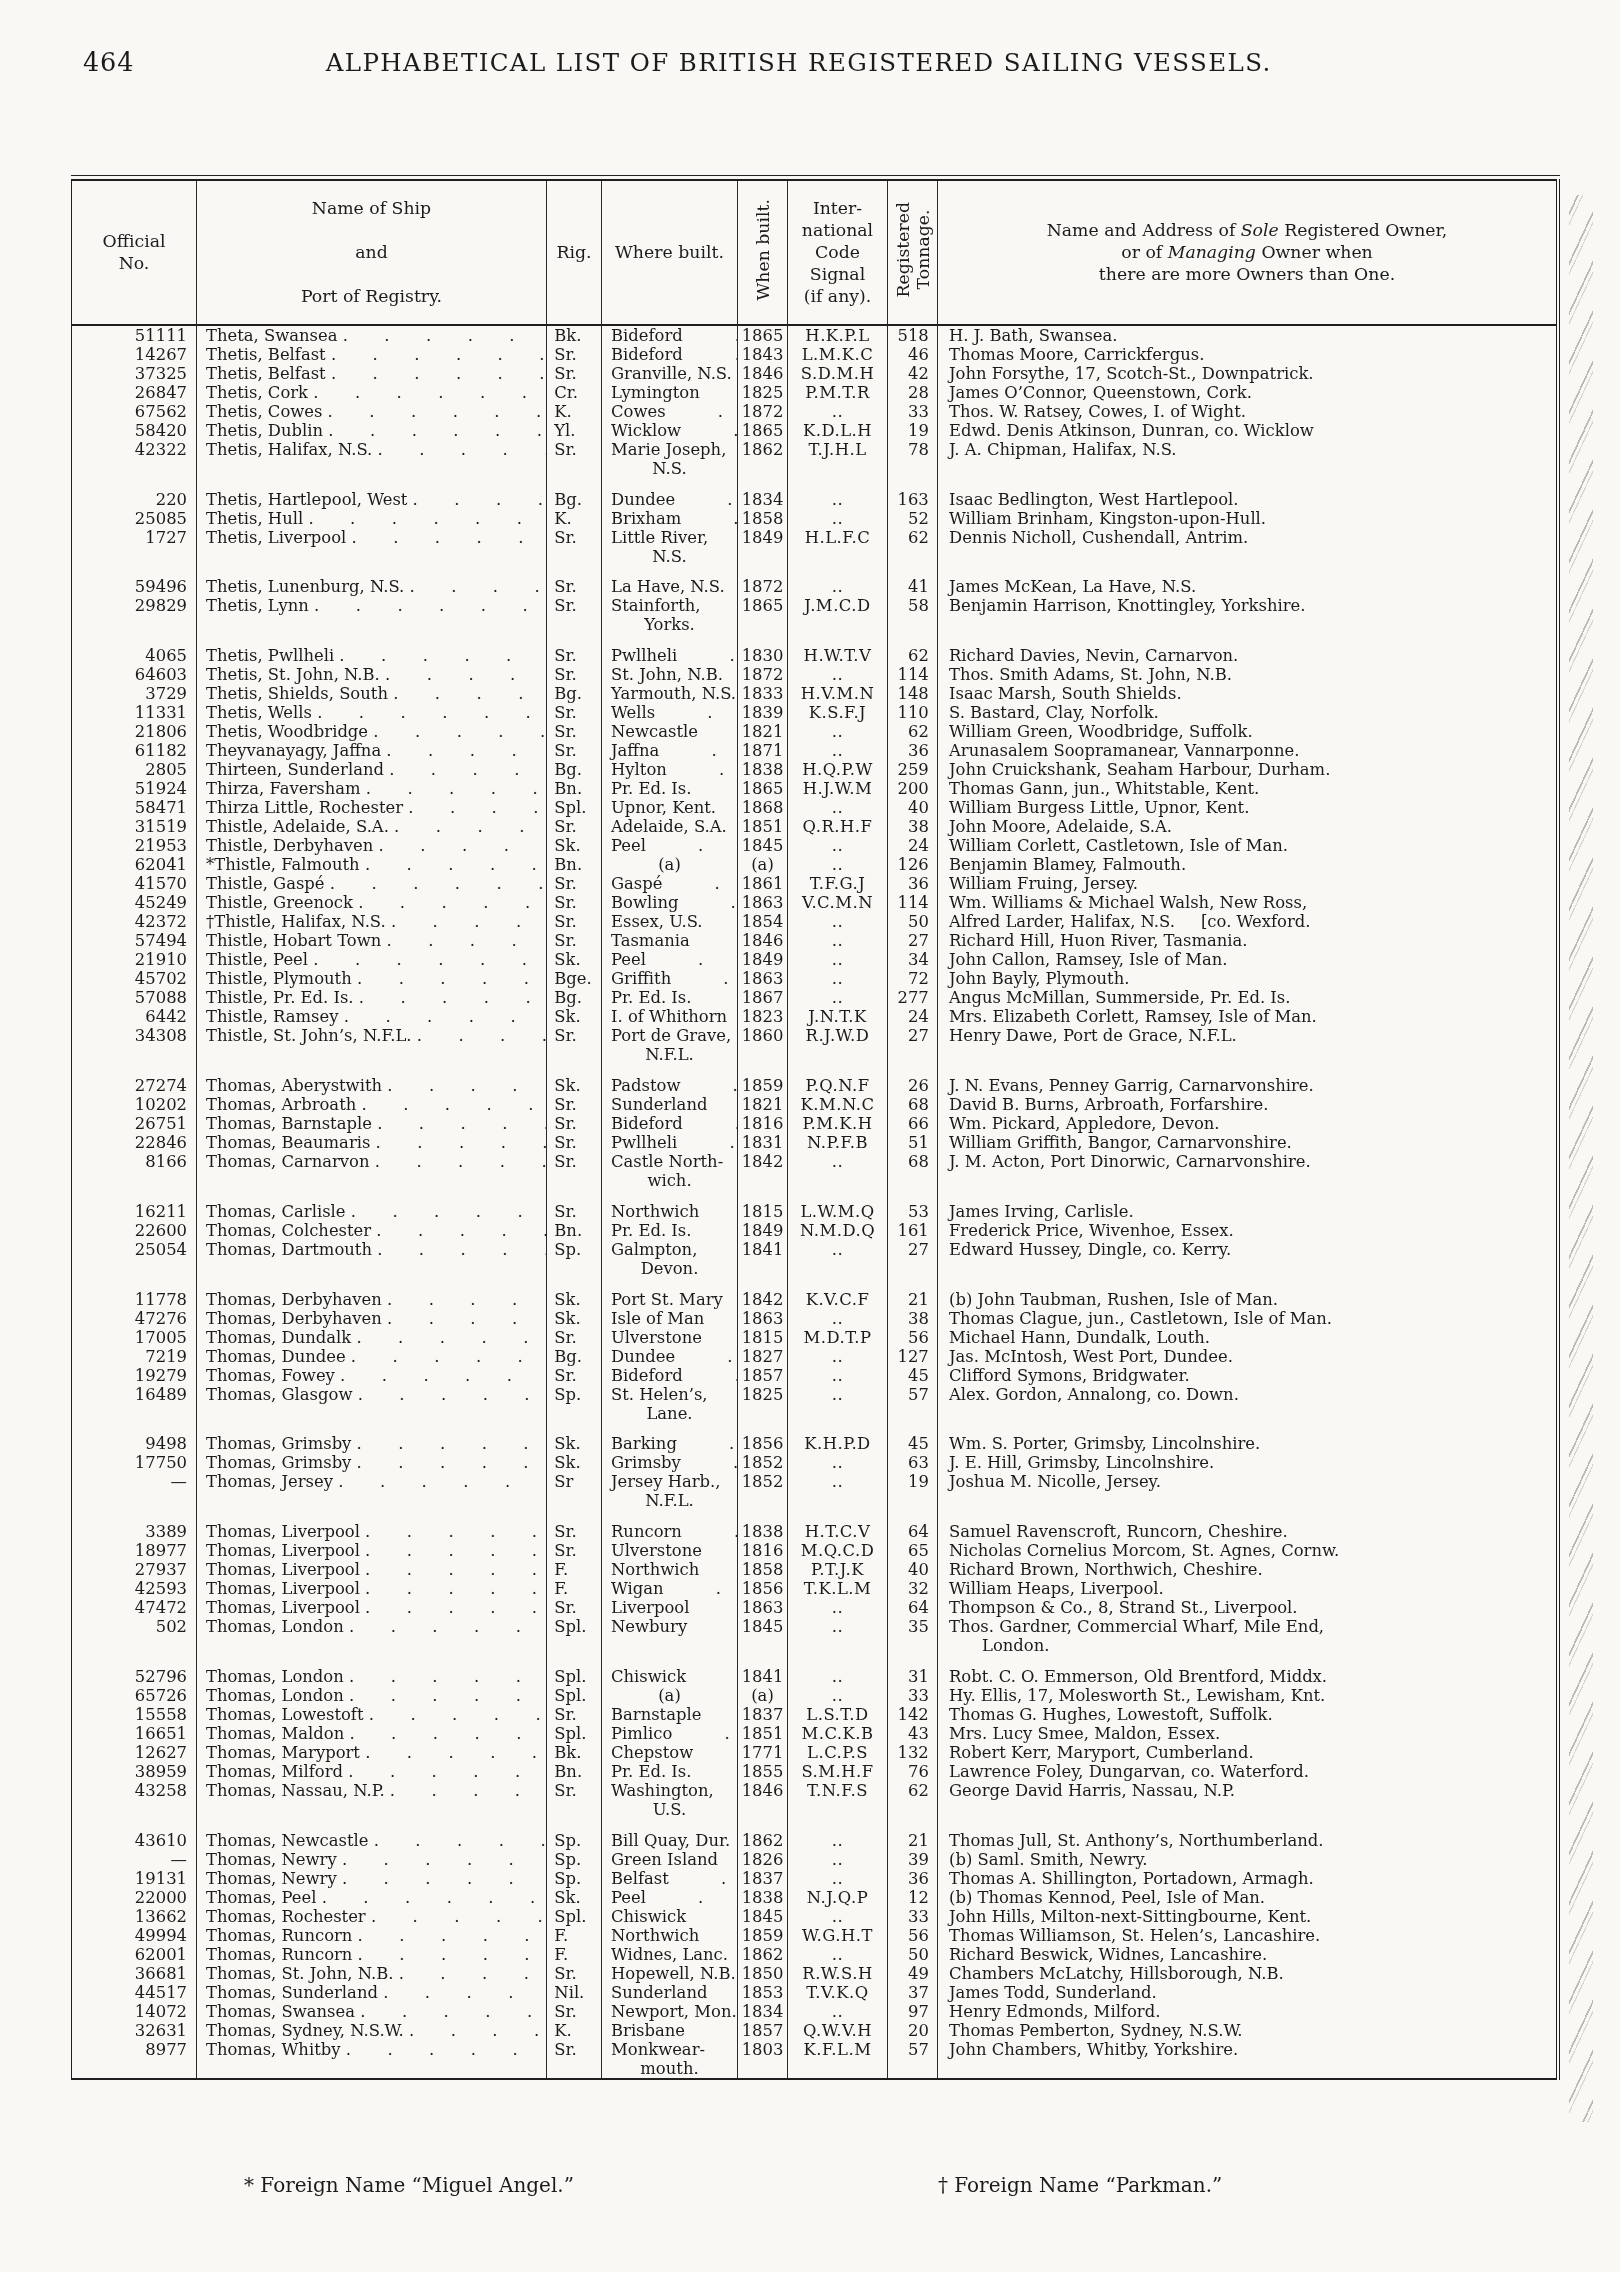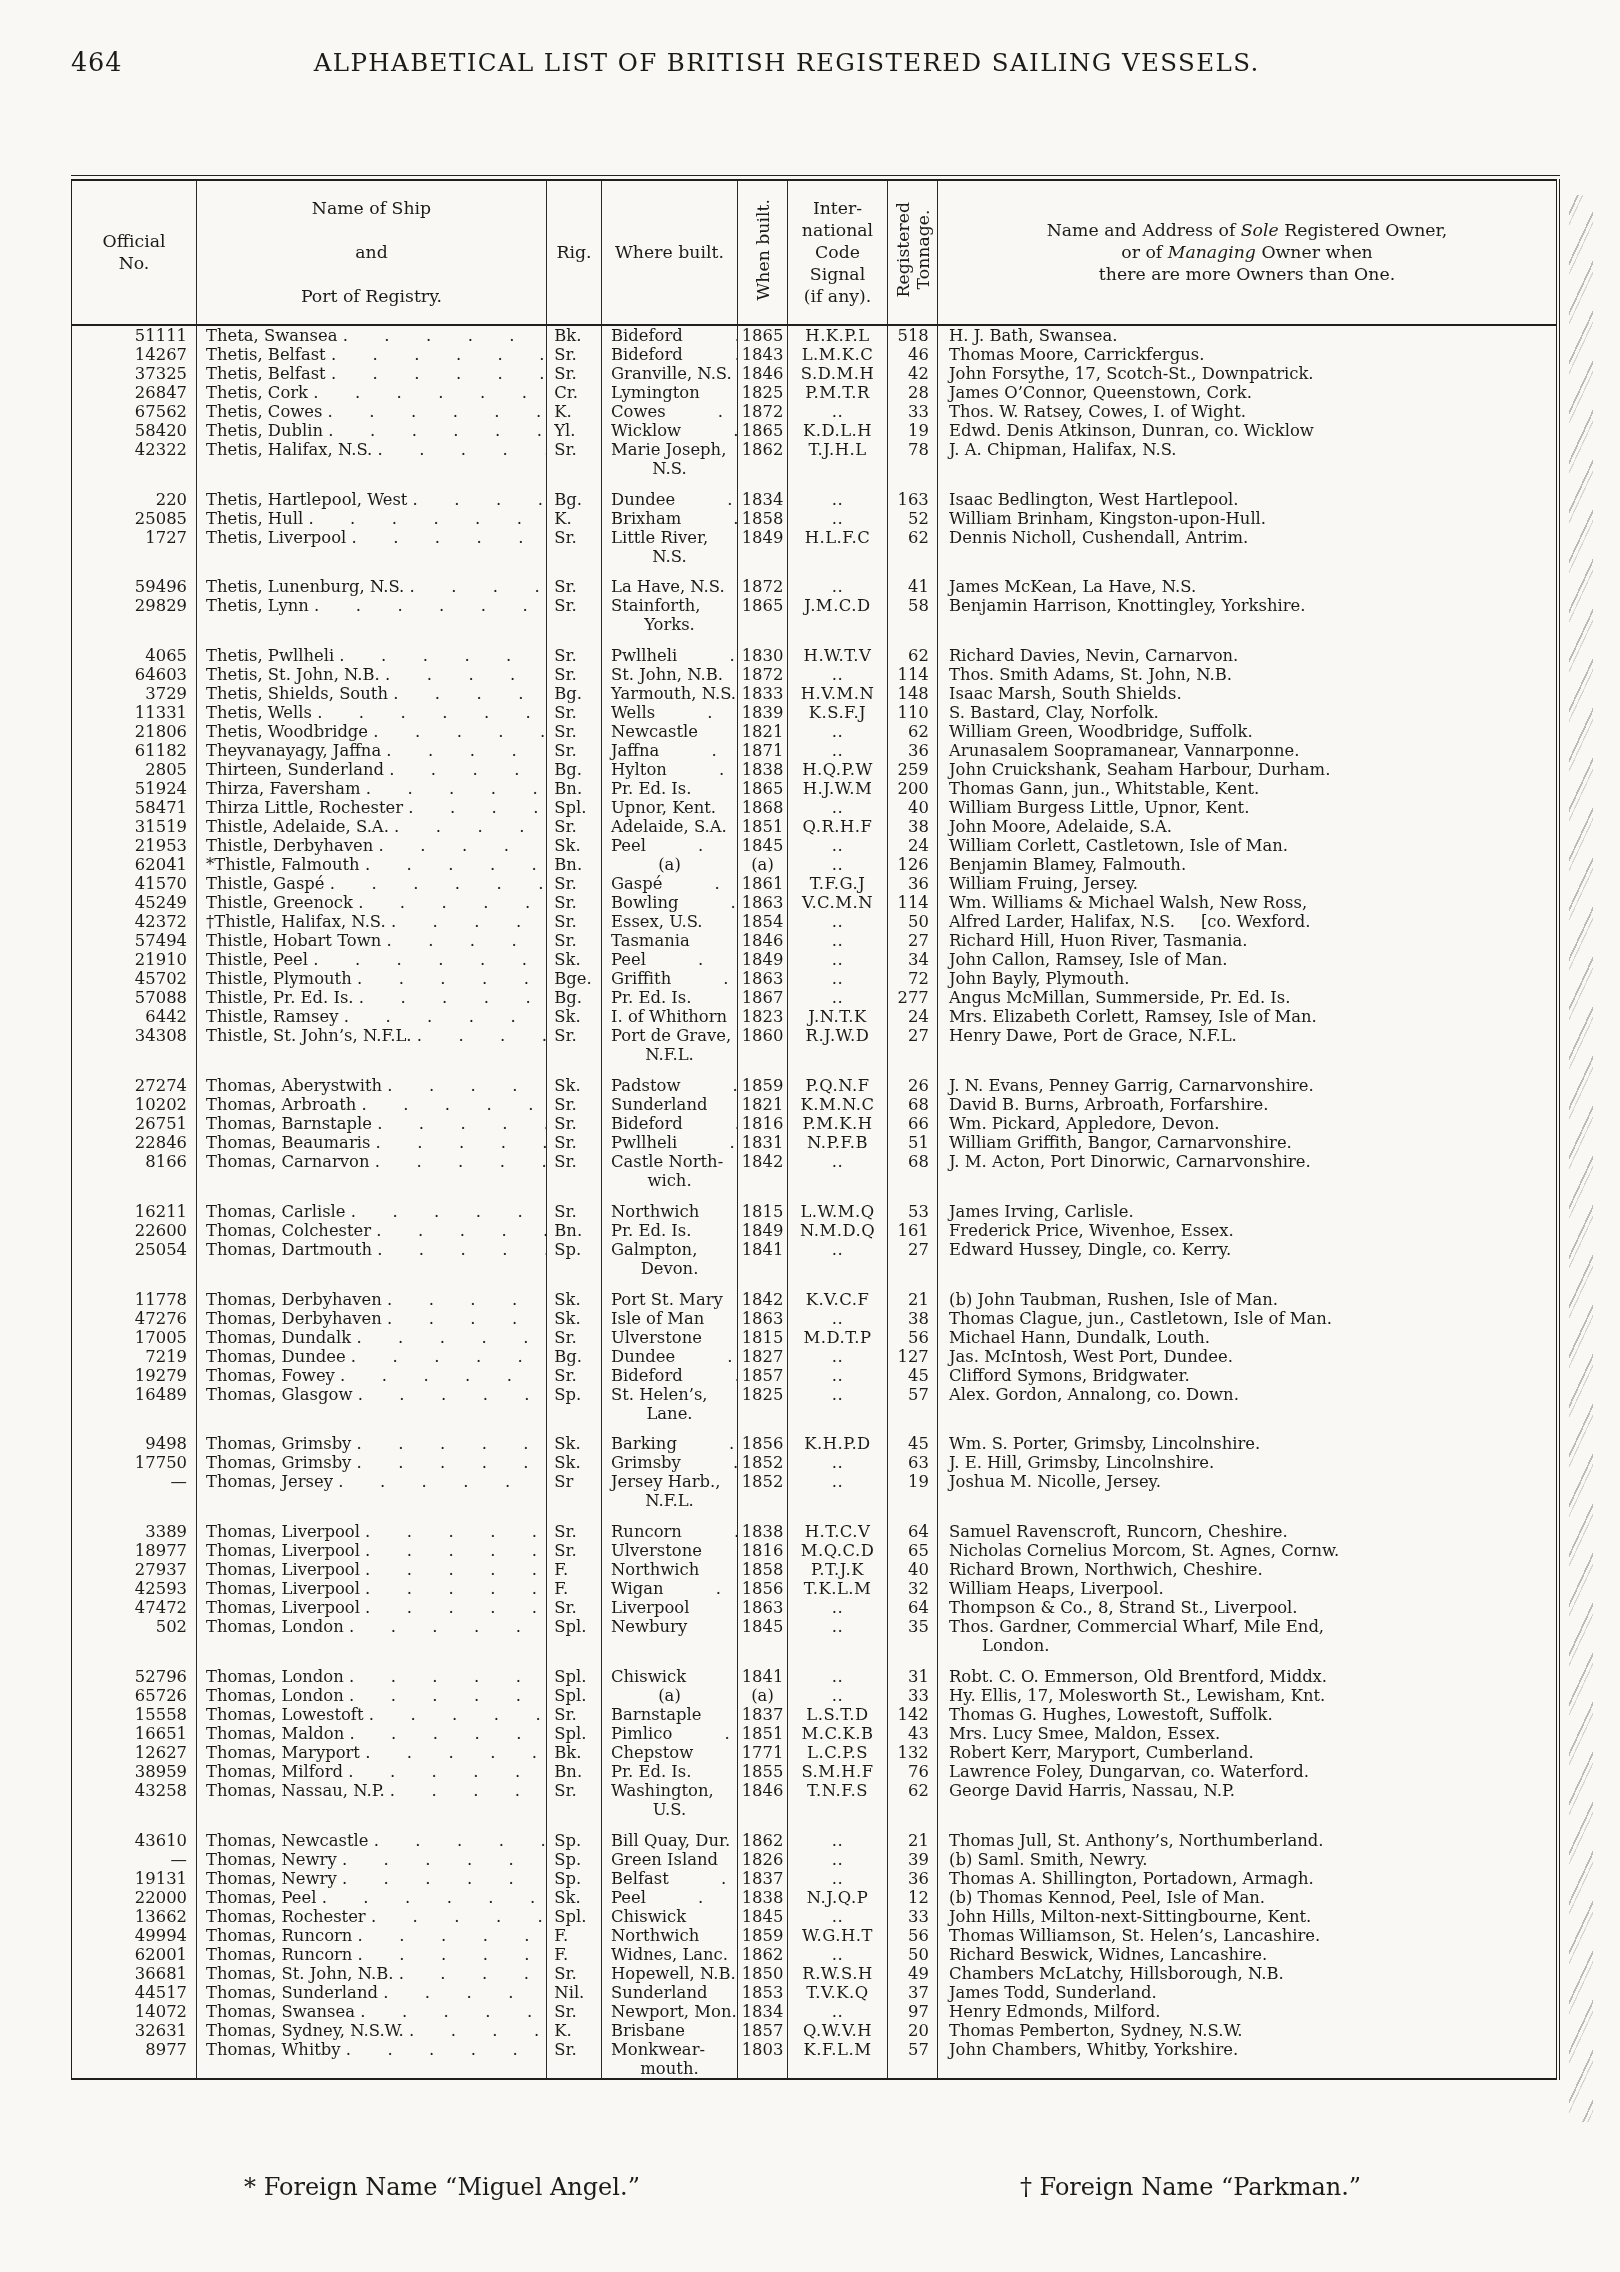--- a/index.html
+++ b/index.html
@@ -3,21 +3,21 @@
 <meta charset="utf-8">
 <style>
   html,body{margin:0;padding:0;}
   body{
     width:1620px;height:2273px;position:relative;overflow:hidden;
     background:#f9f8f4;color:#1b1b1b;
     font-family:"DejaVu Serif","Liberation Serif",serif;
     -webkit-font-smoothing:antialiased;
   }
   
-  .pagehead{position:absolute;top:47px;left:71px;width:1489px;display:flex;align-items:baseline;}
+  .pagehead{position:absolute;top:47px;left:83px;width:1489px;display:flex;align-items:baseline;}
   .pageno{font-size:25.5px;letter-spacing:0.9px;}
   .ptitle{flex:1;text-align:center;font-size:24.5px;letter-spacing:1.4px;padding-right:109px;}
   
   .tablewrap{
     position:absolute;top:175px;left:71px;width:1489px;
     border-top:0.9px solid #232323;padding-top:2.7px;background:transparent;
   }
   table{
     width:100%;border-collapse:collapse;table-layout:fixed;
     border-top:2.7px solid #1f1f1f;
@@ -53,21 +53,21 @@
   td.c3 .bleader{flex:1;overflow:hidden;white-space:pre;}
   td.c3 .bleader::after{content:"          .          .";}
   td.c3 .bcont{text-align:center;}
   td.c3.bcenter .bfirst{display:block;text-align:center;padding-left:0;}
   td.c4{text-align:center;}
   td.c5{text-align:center;letter-spacing:0.5px;}
   td.c6{text-align:right;padding-right:8.2px;}
   td.c7{padding-left:11px;}
   td.c7 .ocont{padding-left:33px;}
   
-  .footnotes{position:absolute;left:71px;width:1489px;display:flex;font-size:24px;gap:16px;}
+  .footnotes{position:absolute;left:71px;width:1489px;display:flex;font-size:20px;}
   .fn-left{margin-left:173px;}
   .fn-right{margin-left:364px;}
   
   .scribbles{
     position:absolute;left:1569px;top:195px;width:23.6px;height:1927px;
     background:repeating-linear-gradient(
       115deg,
       transparent 0 7.3px,
       rgba(45,45,45,.55) 7.3px 9px,
       transparent 9px 11.8px,

